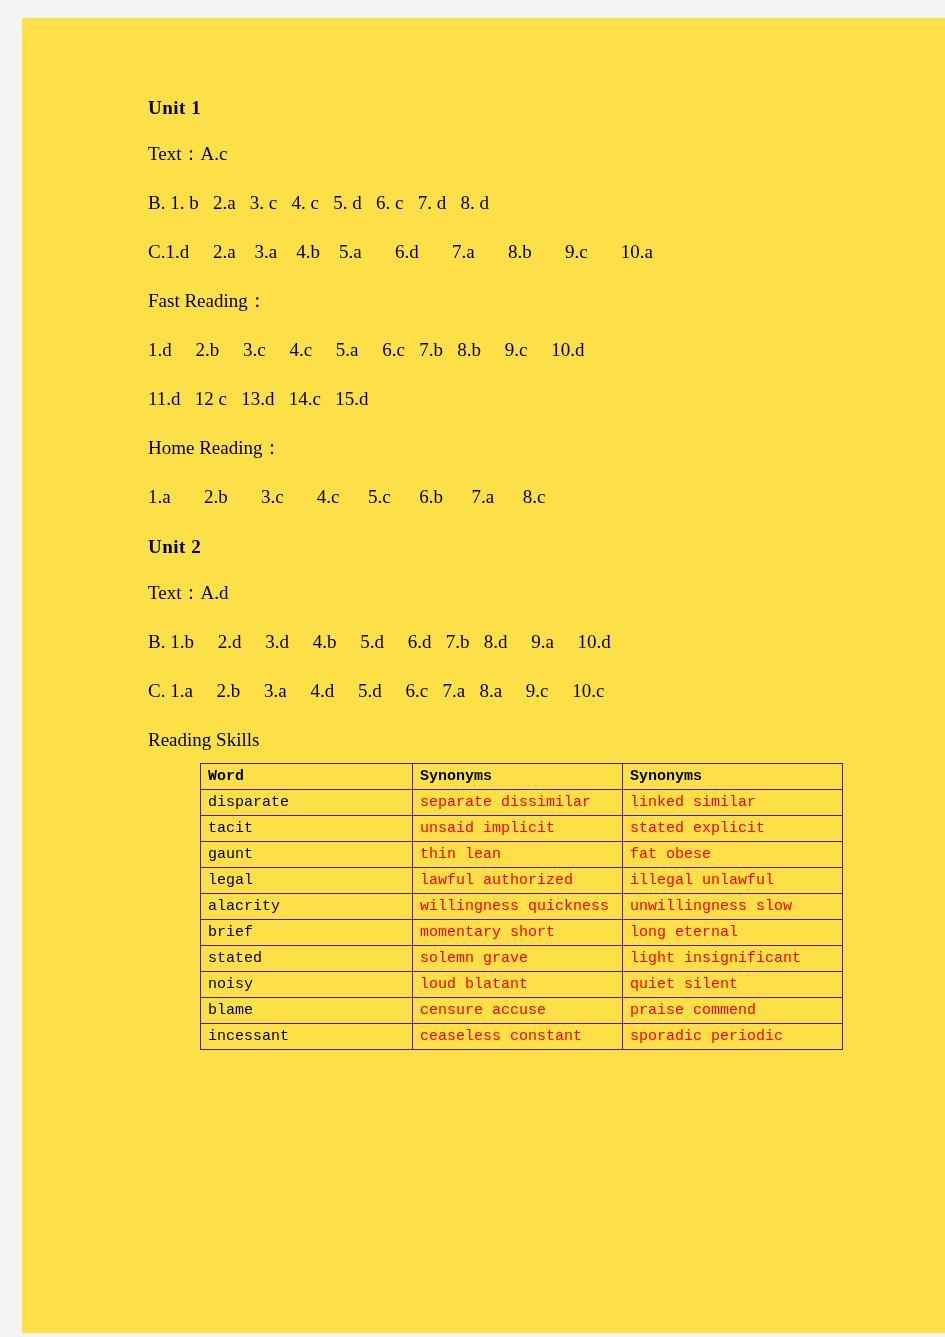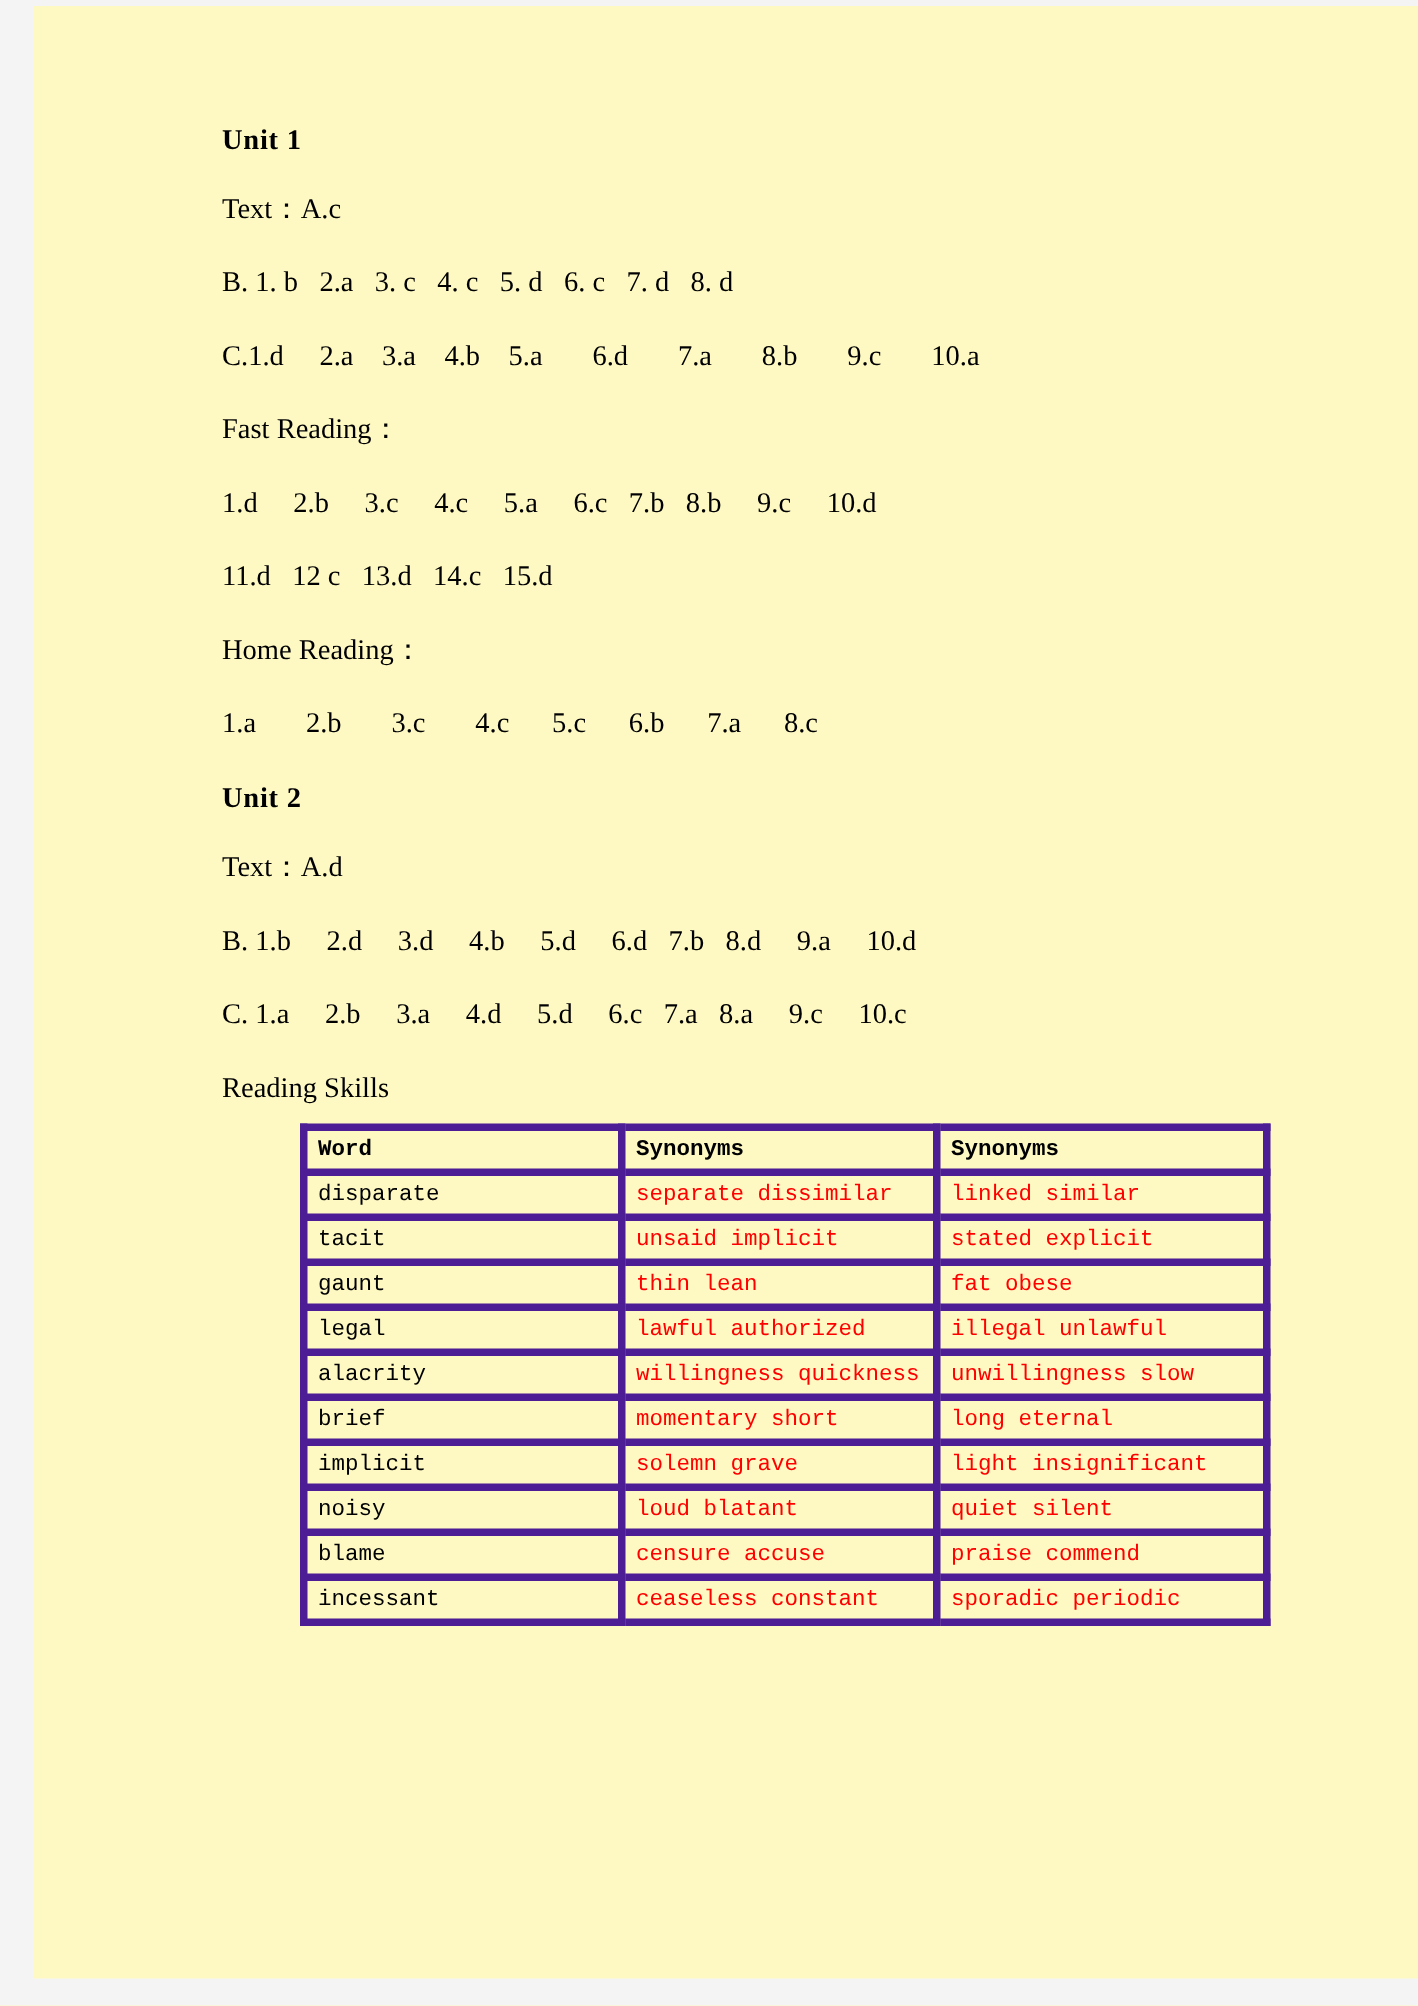--- a/index.html
+++ b/index.html
@@ -9,24 +9,24 @@
   body {
     width: 945px;
     height: 1337px;
     background: #f4f4f4;
     font-family: "Liberation Serif", serif;
     overflow: hidden;
   }
   #page {
     position: absolute;
     left: 22px;
-    top: 4px;
+    top: 18px;
     width: 923px;
     height: 1315px;
-    background: #fef9c3;
+    background: #fde047;
   }
   #content {
     position: absolute;
     left: 126px;
     top: 78px;
     width: 700px;
   }
   .unit-heading {
     font-family: "Liberation Serif", serif;
     font-weight: bold;
@@ -52,21 +52,21 @@
 
   
   #skills-table {
     border-collapse: collapse;
     margin-left: 52px;
     margin-top: 11px;
     width: 642px;
     table-layout: fixed;
   }
   #skills-table td, #skills-table th {
-    border: 5px solid #4c1d95;
+    border: 1px solid #4c1d95;
     padding: 2px 0 2px 7px;
     font-family: "Liberation Mono", monospace;
     font-size: 15px;
     line-height: 20px;
     height: 21px;
     text-align: left;
     vertical-align: middle;
     white-space: nowrap;
     overflow: hidden;
   }
@@ -171,21 +171,21 @@
           <td class="word-cell">alacrity</td>
           <td class="syn-cell">willingness quickness</td>
           <td class="ant-cell">unwillingness slow</td>
         </tr>
         <tr>
           <td class="word-cell">brief</td>
           <td class="syn-cell">momentary short</td>
           <td class="ant-cell">long eternal</td>
         </tr>
         <tr>
-          <td class="word-cell">implicit</td>
+          <td class="word-cell">stated</td>
           <td class="syn-cell">solemn grave</td>
           <td class="ant-cell">light insignificant</td>
         </tr>
         <tr>
           <td class="word-cell">noisy</td>
           <td class="syn-cell">loud blatant</td>
           <td class="ant-cell">quiet silent</td>
         </tr>
         <tr>
           <td class="word-cell">blame</td>

